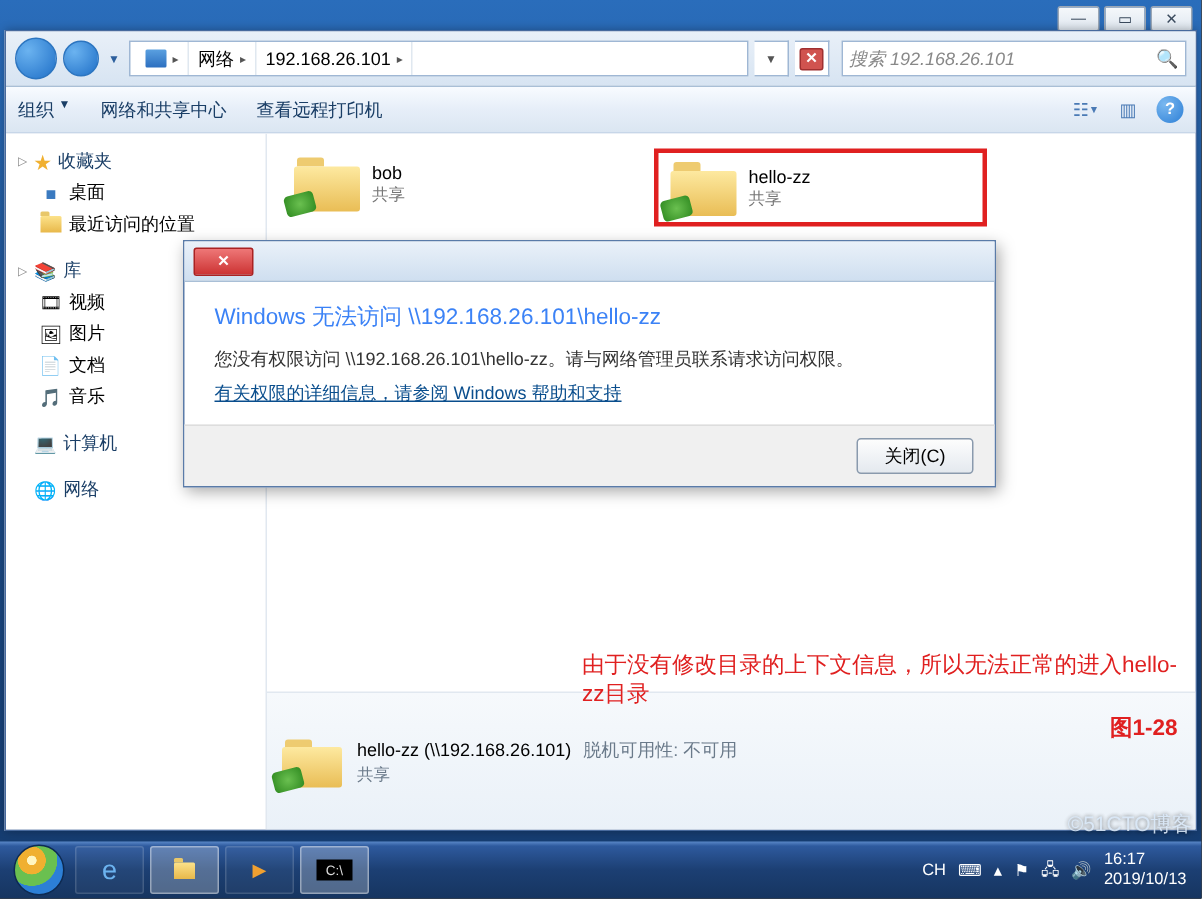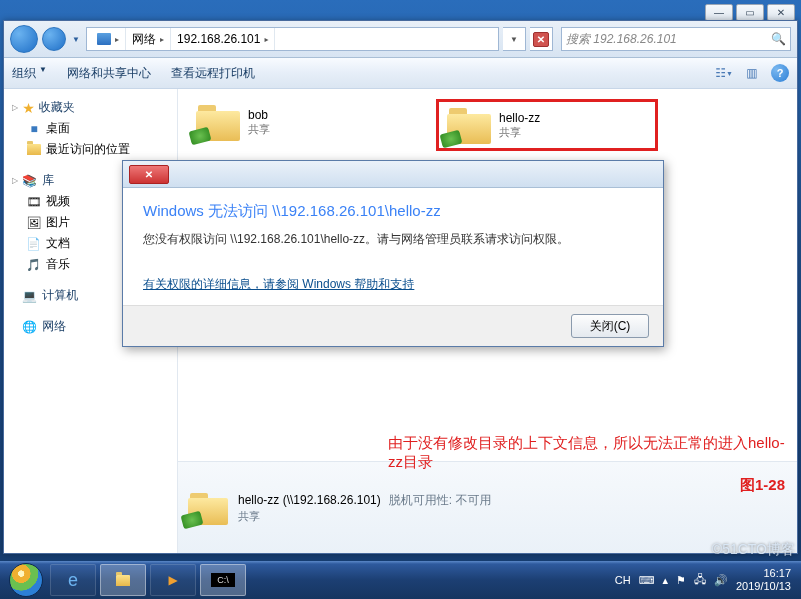--- a/index.html
+++ b/index.html
@@ -59,32 +59,32 @@
 
 .redlabel{position:absolute;right:12px;bottom:58px;color:#e02020;font-size:15px;font-weight:bold}
 .redcaption{position:absolute;left:210px;top:345px;color:#e02020;font-size:15px;font-weight:normal}
 
 .dialog{position:absolute;left:122px;top:160px;width:540px;border:1px solid #5a7ba8;background:#fff;box-shadow:2px 3px 10px rgba(0,0,0,.35)}
 .dlg-title{height:26px;background:linear-gradient(#eaf1f9,#cfdff0);display:flex;align-items:center;padding:0 6px;border-bottom:1px solid #a9bfd6}
 .dlg-title .t{flex:1;font-size:12px}
 .dlg-close{width:38px;height:17px;background:linear-gradient(#e77,#c33);border:1px solid #a22;border-radius:2px;display:flex;align-items:center;justify-content:center;color:#fff;font-size:10px;font-weight:bold}
 .dlg-body{padding:14px 20px 12px 20px}
 .dlg-h{color:#3b82f6;font-size:15px;margin-bottom:10px}
-.dlg-p{font-size:12px;color:#333;margin-bottom:28px}
+.dlg-p{font-size:12px;color:#333;margin-bottom:6px}
 .dlg-link{font-size:12px;color:#0a4e8d;text-decoration:underline}
 .dlg-foot{background:#f0f0f0;border-top:1px solid #ddd;padding:8px 14px;display:flex;justify-content:flex-end}
 .dlg-btn{min-width:76px;height:22px;border:1px solid #8a9aad;background:linear-gradient(#fdfdfd,#e4e9ef);border-radius:3px;font-size:12px;display:flex;align-items:center;justify-content:center}
 
 .taskbar{position:absolute;left:0;right:0;bottom:0;height:38px;background:linear-gradient(#5a88c8 0%,#2e5a9e 8%,#1c3f73 50%,#163560 100%);display:flex;align-items:center;padding:0 6px}
 .start{width:40px;height:38px;display:flex;align-items:center;justify-content:center}
 .orb{width:32px;height:32px;border-radius:50%;background:radial-gradient(circle at 35% 30%,#fff6c0 0 10%,#f0b030 11% 30%,#6ac050 31% 55%,#2c7fd6 56% 80%,#1a4b8a 100%);border:1px solid #0d2a52}
 .tb-ico{width:44px;height:30px;border:1px solid rgba(255,255,255,.15);border-radius:2px;margin-left:4px;display:flex;align-items:center;justify-content:center;background:rgba(255,255,255,.04)}
 .tb-ico.active{background:rgba(255,255,255,.25);border-color:rgba(255,255,255,.4)}
 .tray{margin-left:auto;display:flex;align-items:center;gap:8px;color:#fff;font-size:11px;padding-right:4px}
-.tray .clk{text-align:right;line-height:13px}
+.tray .clk{line-height:13px}
 .watermark{position:absolute;right:6px;bottom:40px;color:#d8e6f5;font-size:14px;opacity:.9;text-shadow:0 0 3px rgba(0,0,0,.6)}
 </style>
 </head>
 <body>
 
 <div class="desktop">
 
   <div class="winctrl">
     <div class="btn">—</div>
     <div class="btn">▭</div>

